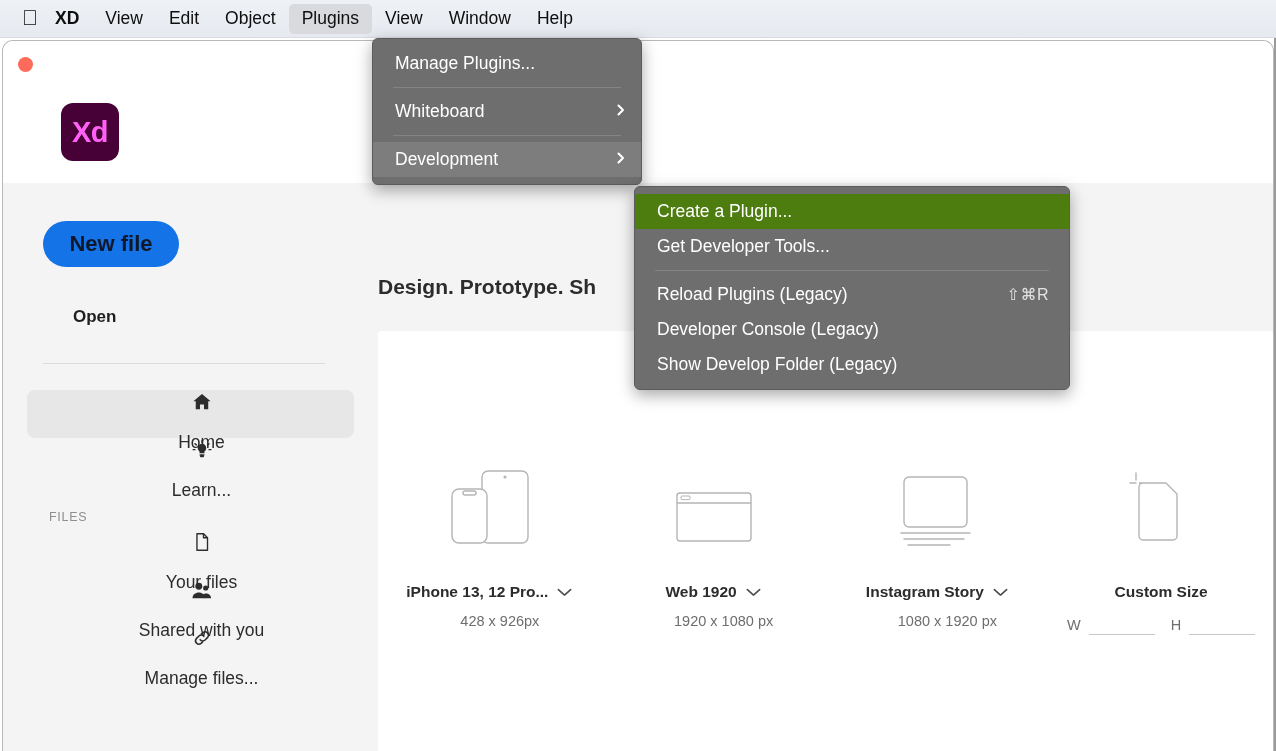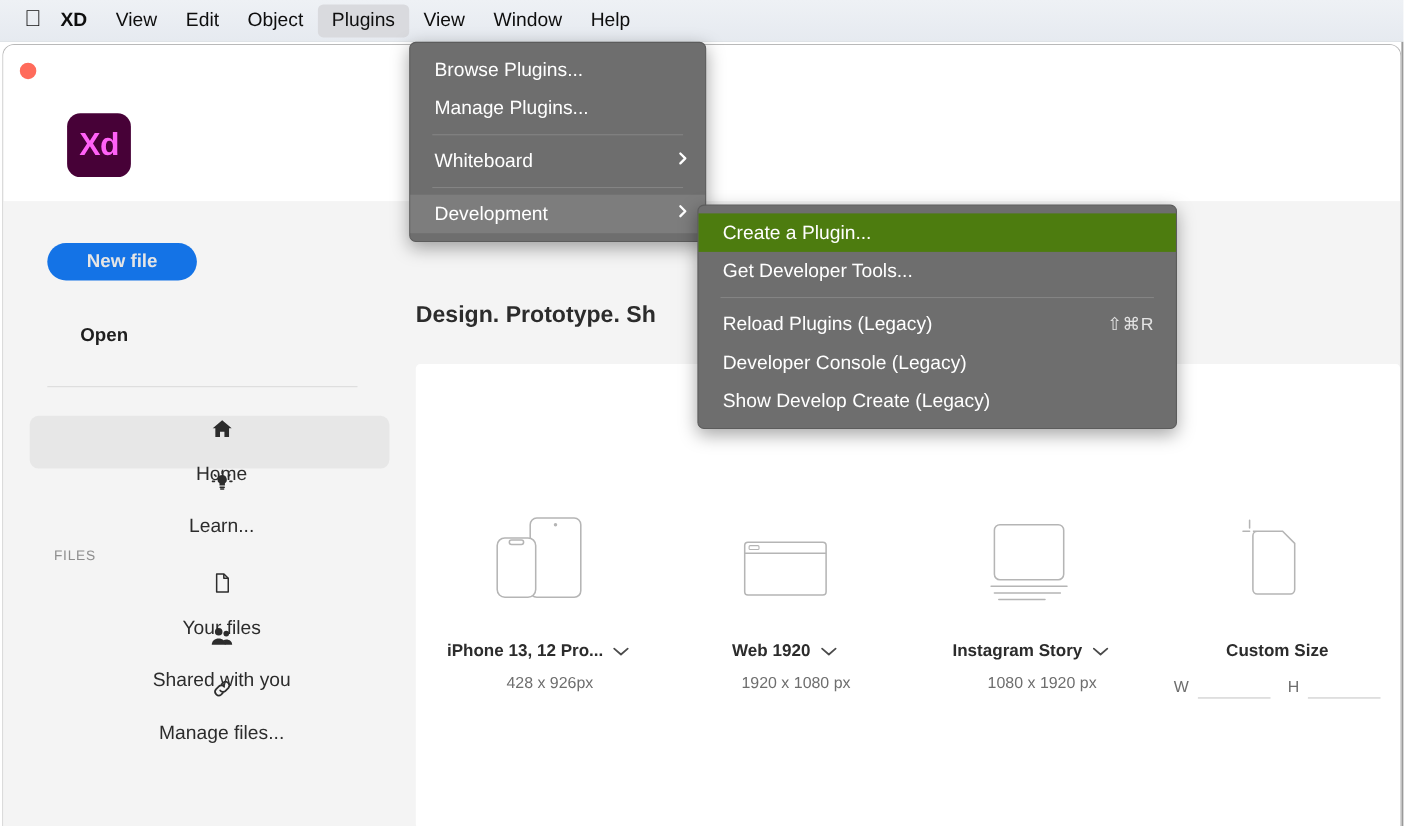--- a/index.html
+++ b/index.html
@@ -79,26 +79,26 @@
   }
 
   
   .sidebar {
     position: absolute; left: 0; top: 0; width: 375px; bottom: 0;
     background: #f4f4f4;
     padding-top: 38px;
   }
   .new-file-btn {
     margin-left: 40px;
-    width: 136px; height: 34px;
+    width: 136px; height: 46px;
     border-radius: 23px;
     background: #1473e6;
-    color: #e5e5e5;
+    color: #0f172a;
     font-weight: bold;
-    font-size: 17px;
+    font-size: 22px;
     display: flex; align-items: center; justify-content: center;
     border: none;
     cursor: pointer;
     font-family: "Liberation Sans", sans-serif;
   }
   .open-link {
     margin-left: 70px; margin-top: 40px;
     font-weight: bold; font-size: 17px; color: #1f1f1f;
     cursor: pointer;
     display: inline-block;
@@ -399,23 +399,20 @@
     <span class="mb-item">Edit</span>
     <span class="mb-item">Object</span>
     <span class="mb-item active">Plugins</span>
     <span class="mb-item">View</span>
     <span class="mb-item">Window</span>
     <span class="mb-item">Help</span>
   </div>
 
   <div class="menu-panel" id="plugins-menu">
     <div class="menu-item">
-      <span class="mi-label">Browse Plugins...</span>
-    </div>
-    <div class="menu-item">
       <span class="mi-label">Manage Plugins...</span>
     </div>
     <div class="menu-sep"></div>
     <div class="menu-item">
       <span class="mi-label">Whiteboard</span>
       <span class="mi-arrow">
         <svg width="12" height="16" viewBox="0 0 12 16" fill="none" stroke="#ffffff" stroke-width="2.1" stroke-linecap="round" stroke-linejoin="round">
             <path d="M3.5 3.5 8 8l-4.5 4.5"></path>
           </svg>
       </span>
@@ -440,17 +437,17 @@
     </div>
     <div class="menu-sep"></div>
     <div class="menu-item">
       <span class="mi-label">Reload Plugins (Legacy)</span>
       <span class="mi-shortcut">⇧⌘R</span>
     </div>
     <div class="menu-item">
       <span class="mi-label">Developer Console (Legacy)</span>
     </div>
     <div class="menu-item">
-      <span class="mi-label">Show Develop Create (Legacy)</span>
+      <span class="mi-label">Show Develop Folder (Legacy)</span>
     </div>
   </div>
 
 </div>
 
 </body></html>

